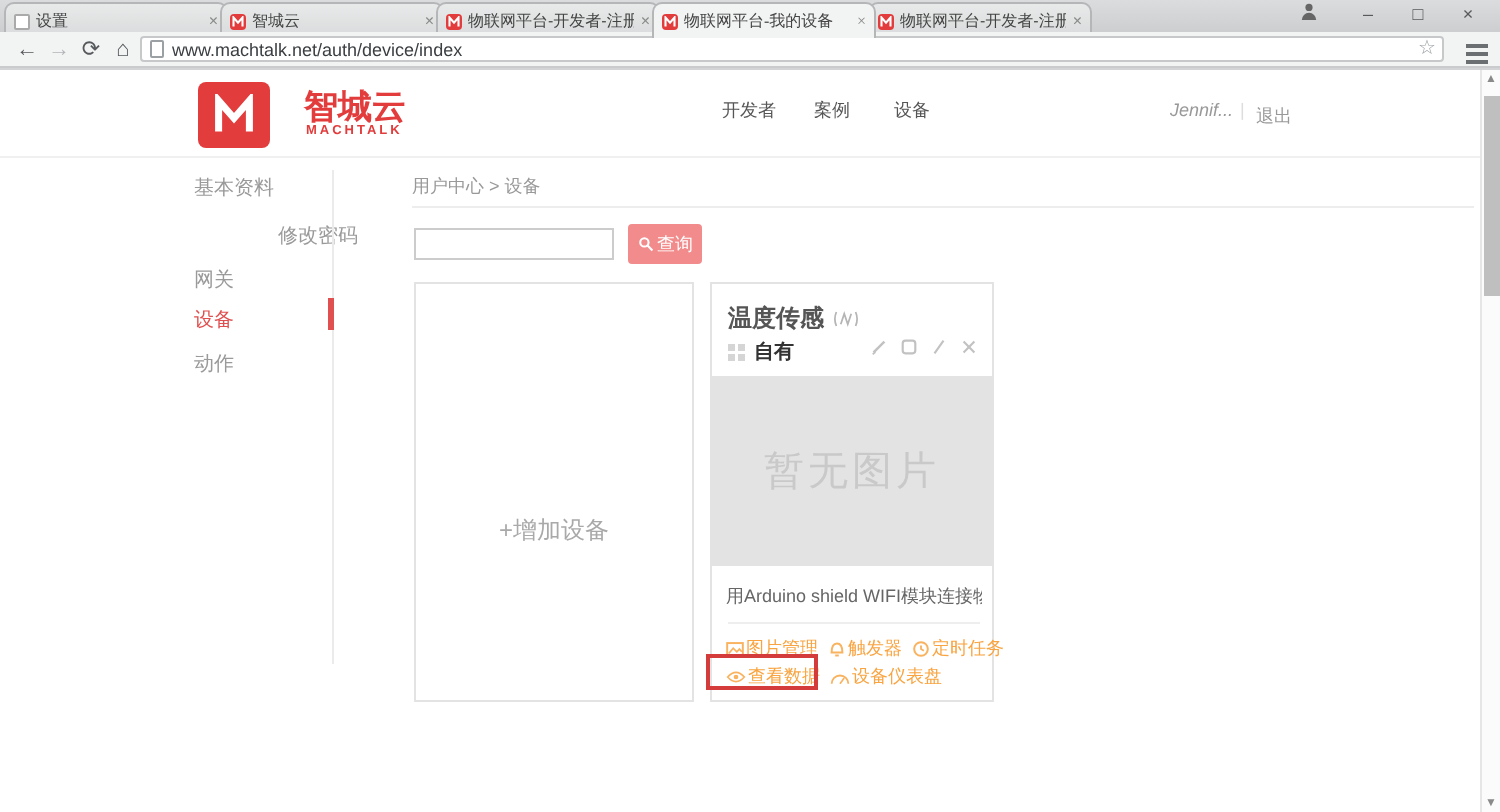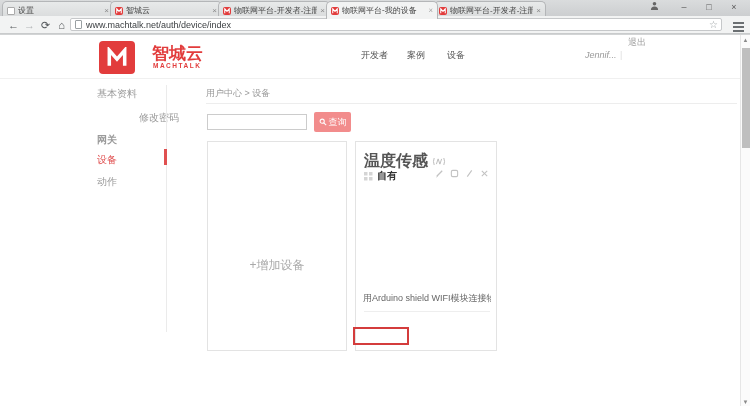--- a/index.html
+++ b/index.html
@@ -41,42 +41,42 @@
 
   
   .site-header { position:absolute; top:0; left:0; width:740px; height:44px; background:#fff; border-bottom:1px solid #f0f0f0; }
   .logo-mark { position:absolute; left:99px; top:6px; width:36px; height:33px; background:#e23c3c; border-radius:4px;
                display:flex; align-items:center; justify-content:center; }
   .logo-zh { position:absolute; left:152px; top:7px; font-size:17px; font-weight:bold; color:#e23c3c; }
   .logo-en { position:absolute; left:153px; top:27px; font-size:6.5px; color:#e23c3c; letter-spacing:1.5px; font-weight:bold; }
   .nav-item { position:absolute; top:14px; font-size:9px; color:#555; }
   .user-name { position:absolute; left:585px; top:15px; font-size:9px; color:#999;font-style:italic; }
   .user-sep { position:absolute; left:620px; top:15px; font-size:9px; color:#ddd; }
-  .logout { position:absolute; left:628px; top:1px; font-size:9px; color:#999; }
+  .logout { position:absolute; left:628px; top:17px; font-size:9px; color:#999; }
 
   
   .side-item { position:absolute; left:97px; font-size:10px; color:#9a9a9a; }
   .side-item.active { color:#e05050; }
   .side-divider { position:absolute; left:166px; top:50px; width:1px; height:247px; background:#ebebeb; }
   .side-indicator { position:absolute; left:164px; top:114px; width:3px; height:16px; background:#e05050; }
 
   
   .breadcrumb { position:absolute; left:206px; top:52px; font-size:9px; color:#999; }
   .bc-divider { position:absolute; left:206px; top:68px; width:531px; height:1px; background:#ededed; }
   .search-input { position:absolute; left:207px; top:79px; width:100px; height:16px; border:1px solid #ccc; background:#fff; font-size:9px; padding:0 3px; }
   .search-btn { position:absolute; left:314px; top:77px; width:37px; height:20px; background:#f28c8c; border:none; border-radius:2px;
                 color:#fff; font-size:9px; display:flex; align-items:center; justify-content:center; gap:2px; }
 
   .card { position:absolute; top:106px; height:210px; border:1px solid #e3e3e3; background:#fff; }
   .card.add { left:207px; width:140px; display:flex; align-items:center; justify-content:center; }
   .add-label { font-size:12px; color:#a9a9a9;margin-top:38px; }
   .card.device { left:355px; width:142px; }
 
   .dev-title-row { position:absolute; left:8px; top:9px; display:flex; align-items:center; gap:4px; }
-  .dev-name { font-size:16px; font-weight:bold; color:#555; }
+  .dev-name { font-size:12px; font-weight:bold; color:#555; }
   .tag-row { position:absolute; left:8px; top:27px; display:flex; align-items:center; gap:4px; }
   .ownership { font-size:10px; font-weight:bold; color:#333; }
   .dev-actions { position:absolute; right:7px; top:27px; display:flex; gap:6px; align-items:center; }
   .img-box { position:absolute; left:0px; top:46px; width:140px; height:95px; background:#e3e3e3;
              display:flex; align-items:center; justify-content:center; }
   .img-box span { font-size:20px; color:#c9c9c9; letter-spacing:2px; }
   .dev-desc { position:absolute; left:7px; top:150px; width:128px; font-size:9px; color:#666; white-space:nowrap; overflow:hidden; }
   .dev-divider { position:absolute; left:8px; top:169px; width:126px; height:1px; background:#eee; }
   .links-row { position:absolute; left:7px; display:flex; gap:5px; align-items:center; }
   .links-row.r1 { top:176px; }
@@ -175,21 +175,21 @@
     <span class="nav-item" style="left:407px;">案例</span>
     <span class="nav-item" style="left:447px;">设备</span>
 
     <span class="user-name">Jennif...</span>
     <span class="user-sep">|</span>
     <span class="logout">退出</span>
   </div>
 
   <span class="side-item" style="top:52px;">基本资料</span>
   <span class="side-item" style="top:76px;margin-left:42px;">修改密码</span>
-  <span class="side-item" style="top:98px;font-weight:bold;">网关</span>
+  <span class="side-item" style="top:98px;">网关</span>
   <span class="side-item active" style="top:118px;">设备</span>
   <span class="side-item" style="top:140px;">动作</span>
   <div class="side-divider"></div>
   <div class="side-indicator"></div>
 
   <div class="breadcrumb">用户中心 &gt; 设备</div>
   <div class="bc-divider"></div>
 
   <input class="search-input" value="" style="">
   <button class="search-btn">
@@ -234,25 +234,67 @@
       </svg>
       <svg width="9" height="9" viewBox="0 0 10 10">
         <line x1="2.5" y1="8.5" x2="7.5" y2="1.5" stroke="#c2c2c2" stroke-width="1.2"></line>
       </svg>
       <svg width="9" height="9" viewBox="0 0 10 10">
         <line x1="2" y1="2" x2="8" y2="8" stroke="#c2c2c2" stroke-width="1.2"></line>
           <line x1="8" y1="2" x2="2" y2="8" stroke="#c2c2c2" stroke-width="1.2"></line>
       </svg>
     </div>
 
+    <div class="img-box">
+      <span>暂无图片</span>
+    </div>
 
     <div class="dev-desc">用Arduino shield WIFI模块连接物...</div>
     <div class="dev-divider"></div>
 
-
+    <div class="links-row r1">
+      <a class="dev-link">
+        <svg width="9" height="8" viewBox="0 0 10 9">
+          <rect x="0.6" y="0.6" width="8.8" height="7.4" fill="none" stroke="#f9b25e" stroke-width="1.1"></rect>
+          <polyline points="1.5,6.5 4,3.5 6,5.5 7.5,4 8.8,5.5" fill="none" stroke="#f9b25e" stroke-width="1"></polyline>
+        </svg>
+        <span>图片管理</span>
+      </a>
+      <a class="dev-link">
+        <svg width="9" height="9" viewBox="0 0 10 10">
+          <path d="M2,7 Q2,2 5,2 Q8,2 8,7 Z" fill="none" stroke="#f9b25e" stroke-width="1.1"></path>
+          <line x1="4" y1="8.6" x2="6" y2="8.6" stroke="#f9b25e" stroke-width="1.1"></line>
+        </svg>
+        <span>触发器</span>
+      </a>
+      <a class="dev-link">
+        <svg width="9" height="9" viewBox="0 0 10 10">
+          <circle cx="5" cy="5" r="3.8" fill="none" stroke="#f9b25e" stroke-width="1.1"></circle>
+          <polyline points="5,3 5,5 6.6,6" fill="none" stroke="#f9b25e" stroke-width="1"></polyline>
+        </svg>
+        <span>定时任务</span>
+      </a>
+    </div>
+
+    <div class="links-row r2">
+      <a class="dev-link">
+        <svg width="10" height="7" viewBox="0 0 12 8">
+          <path d="M1,4 Q6,-1.5 11,4 Q6,9.5 1,4 Z" fill="none" stroke="#f9b25e" stroke-width="1"></path>
+          <circle cx="6" cy="4" r="1.4" fill="#f9b25e"></circle>
+        </svg>
+        <span>查看数据</span>
+      </a>
+      <a class="dev-link">
+        <svg width="10" height="8" viewBox="0 0 12 9">
+          <path d="M1,8 A5,5 0 0 1 11,8" fill="none" stroke="#f9b25e" stroke-width="1.1"></path>
+          <line x1="6" y1="8" x2="8.5" y2="4.5" stroke="#f9b25e" stroke-width="1"></line>
+        </svg>
+        <span>设备仪表盘</span>
+      </a>
+    </div>
   </div>
 
   <div class="annotation"></div>
 
   <div class="scrollbar">
     <span class="sb-arrow" style="top:2px;">▲</span>
     <div class="sb-thumb"></div>
     <span class="sb-arrow" style="bottom:2px;">▼</span>
   </div>
 </div>

